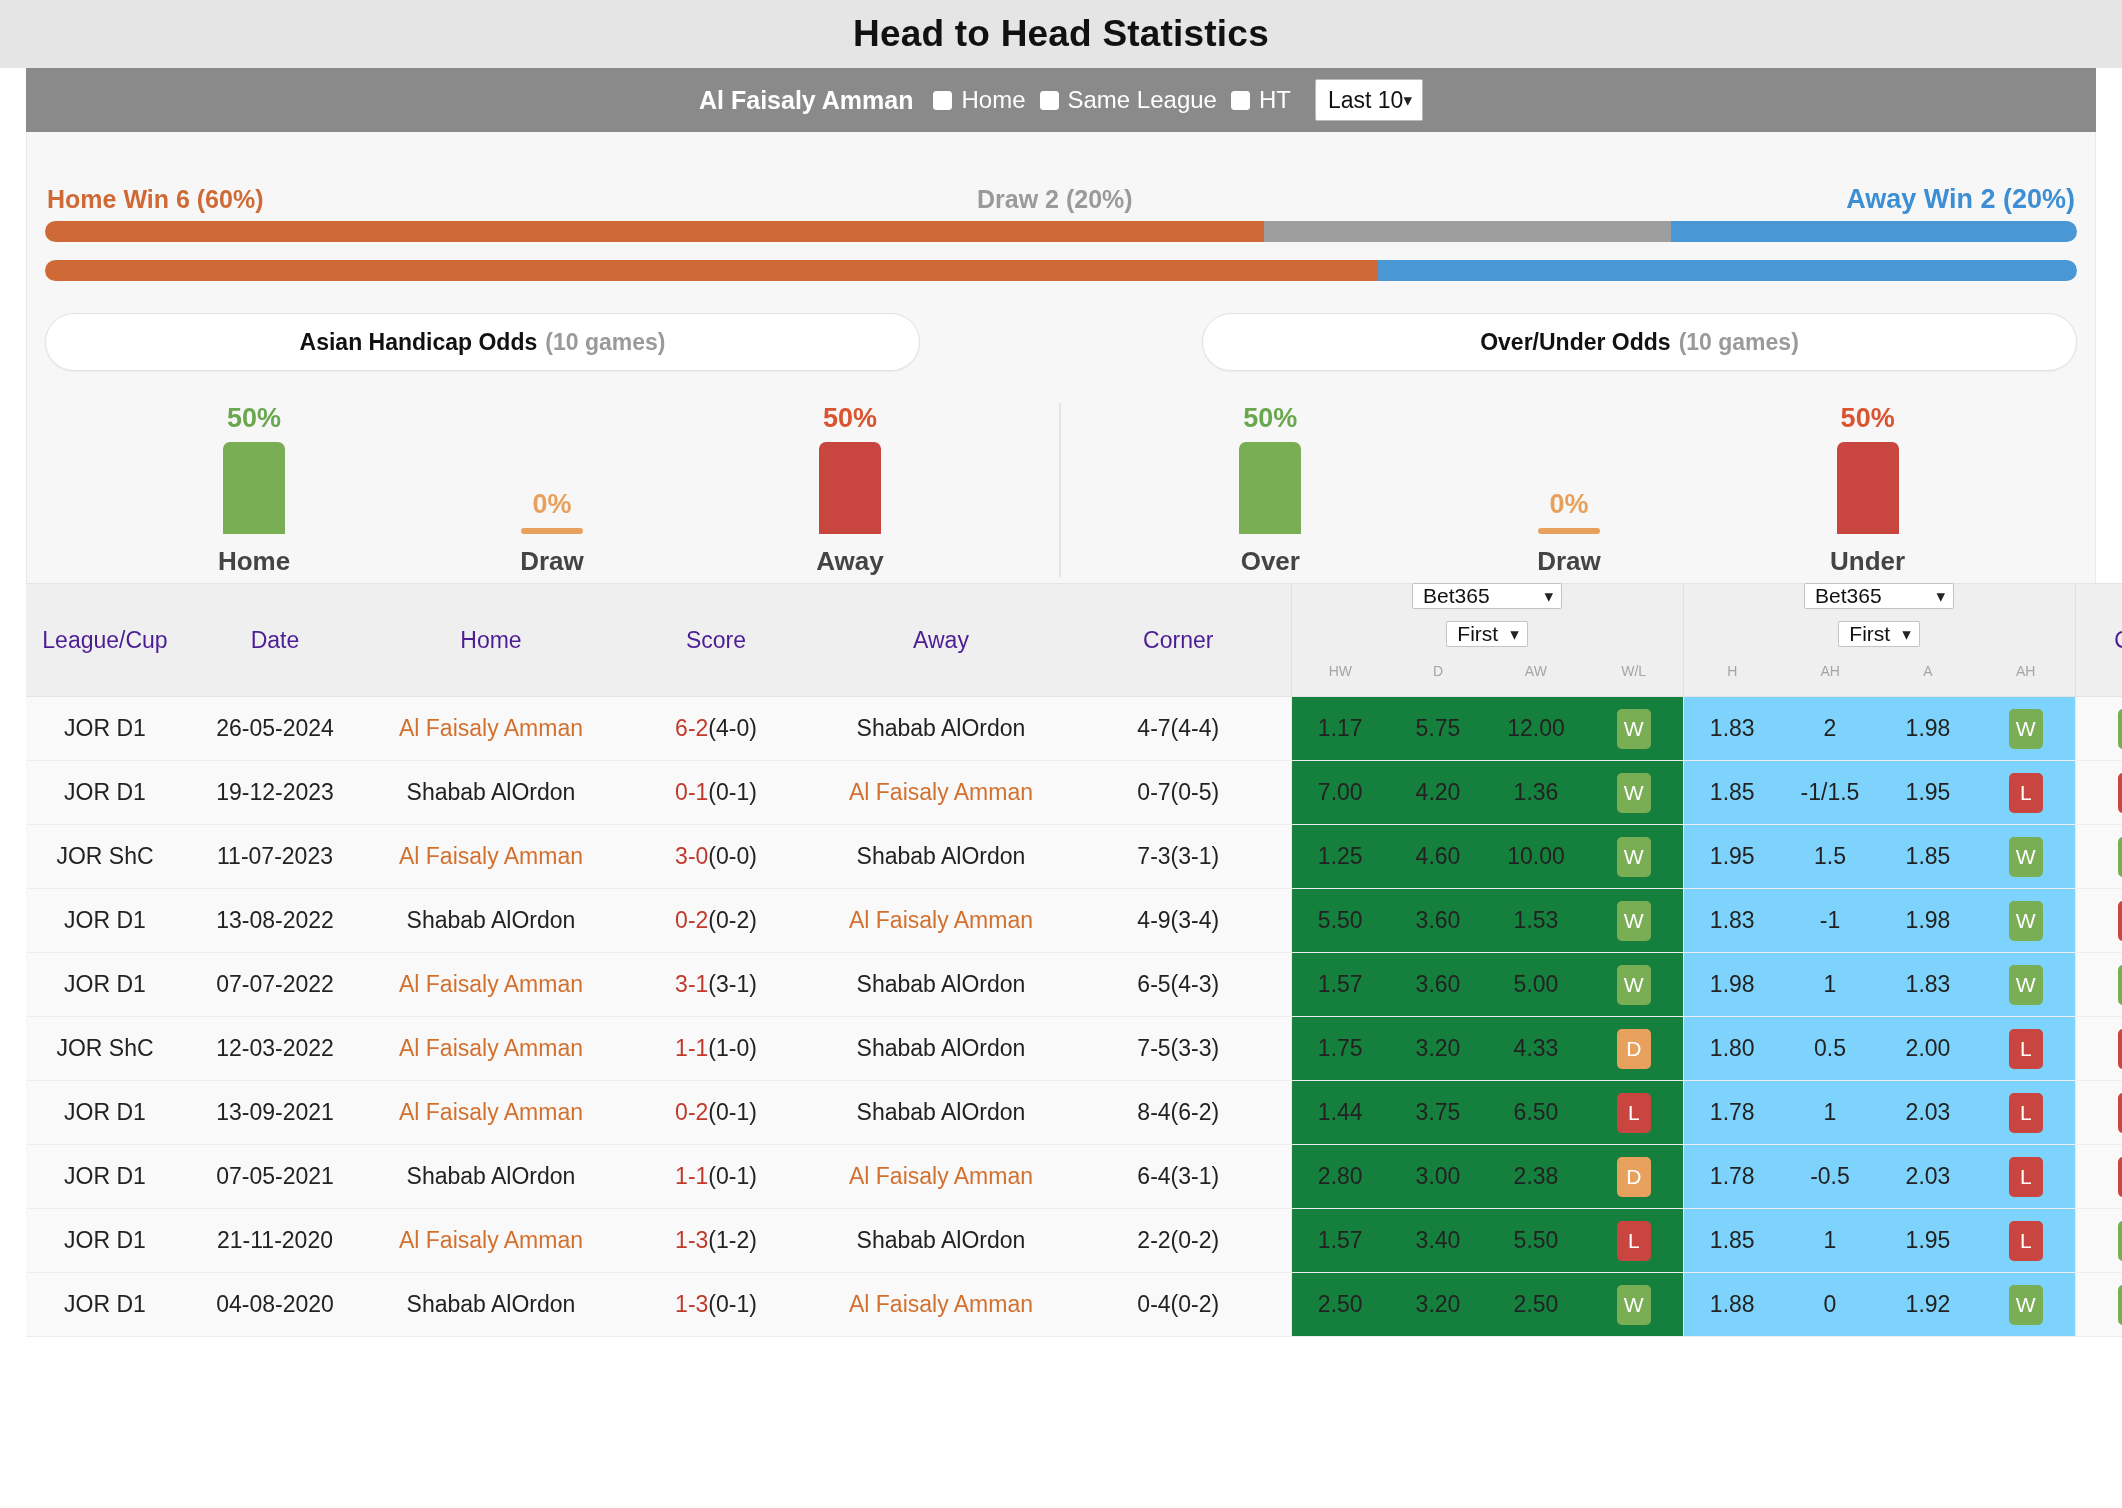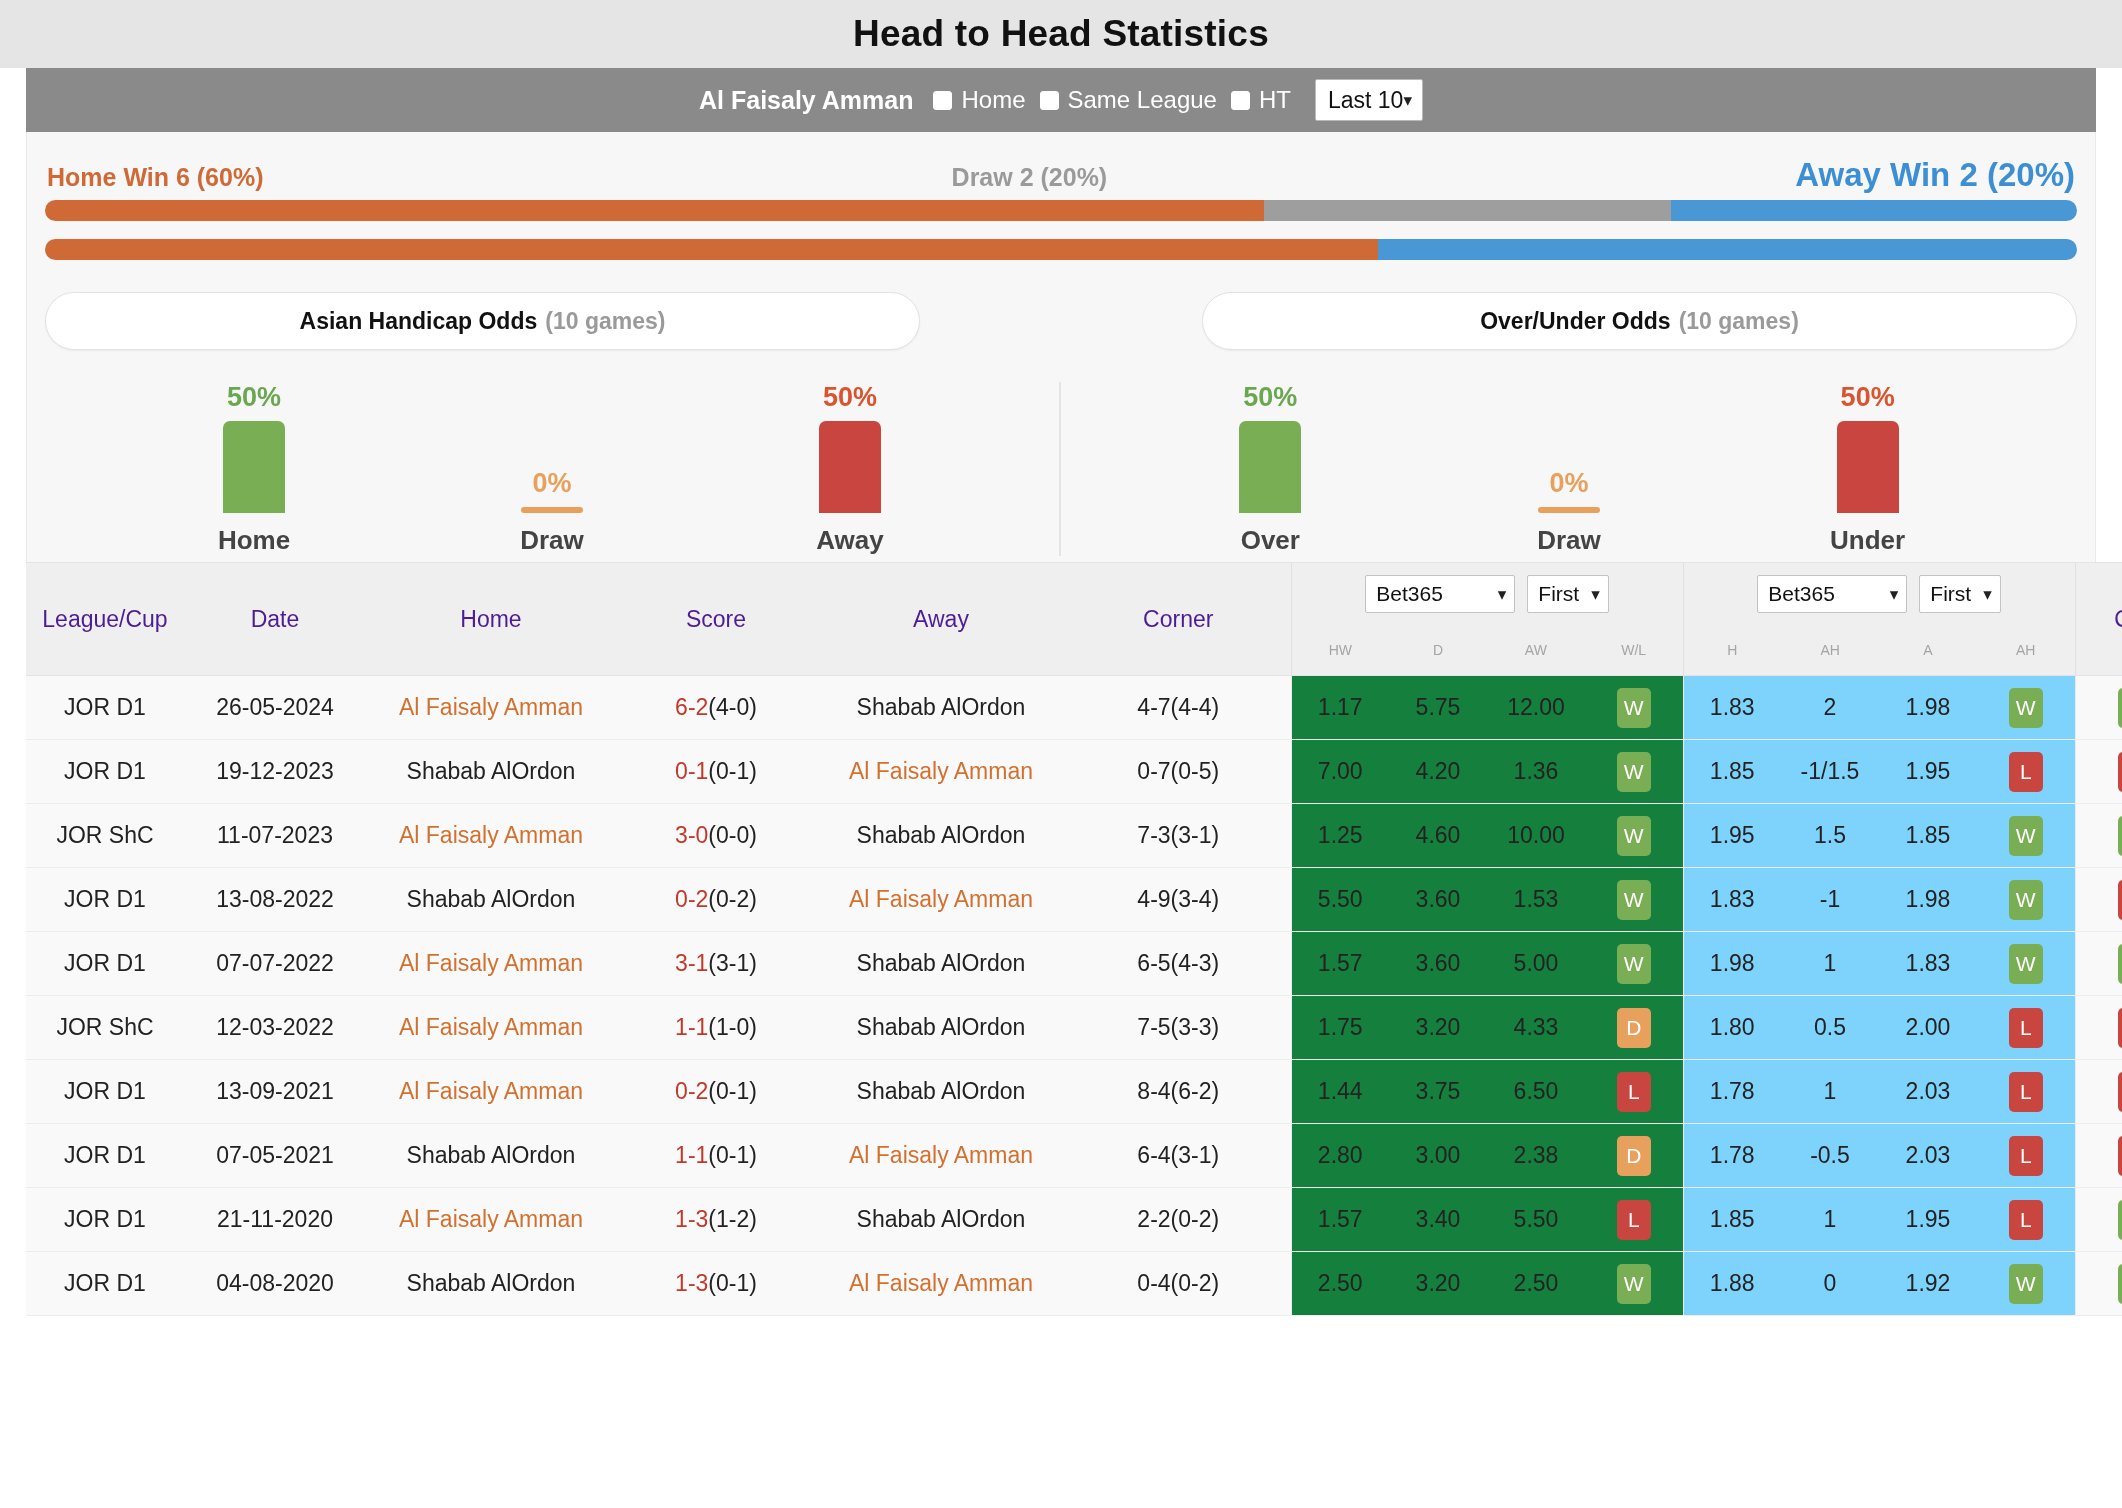--- a/index.html
+++ b/index.html
@@ -66,21 +66,21 @@
     padding: 16px 18px 0 18px;
     border-left: 1px solid #e9e9e9;
     border-right: 1px solid #e9e9e9;
   }
   .wdl-labels {
     display: flex; justify-content: space-between; align-items: baseline;
     padding: 8px 2px 6px 2px;
   }
   .lab-home { color: #cf6a36; font-weight: bold; font-size: 25px; }
   .lab-draw { color: #9a9a9a; font-weight: bold; font-size: 25px; }
-  .lab-away { color: #3d8fd4; font-weight: bold; font-size: 33px; }
+  .lab-away { color: #3d8fd4; font-weight: bold; font-size: 27px; margin-top: 28px; }
   .lab-center { flex: 1; text-align: center; }
   .ppg-center { color:#111; font-weight:bold; font-size: 25px; }
 
   .stacked-bar {
     height: 21px; width: 100%;
     border-radius: 11px;
     overflow: hidden;
     display: flex;
     margin-bottom: 18px;
   }
@@ -158,20 +158,21 @@
   }
   .th-main {
     height: 112px;
     display:flex; align-items:center; justify-content:center;
     font-size: 23px; color: #4c1d95; text-align: right;
   }
   .grp-head { height: 112px; display:flex; flex-direction: column; }
   .grp-selects {
     display:flex; align-items:center; justify-content:center; gap: 12px;
     height: 62px;
+    flex-direction: column;
   }
   .mini-select {
     background:#fff; border:1px solid #c3c3c3; border-radius:2px;
     height: 38px; display:flex; align-items:center; gap:12px;
     padding: 0 8px 0 10px; color:#111; font-size: 21px;
   }
   .mini-select.wide { min-width: 150px; justify-content: space-between; }
   .grp-subs { display:flex; height: 50px; }
   .grp-subs div {
     flex: 1; text-align:center; color:#a5a5a5; font-size: 14px;

